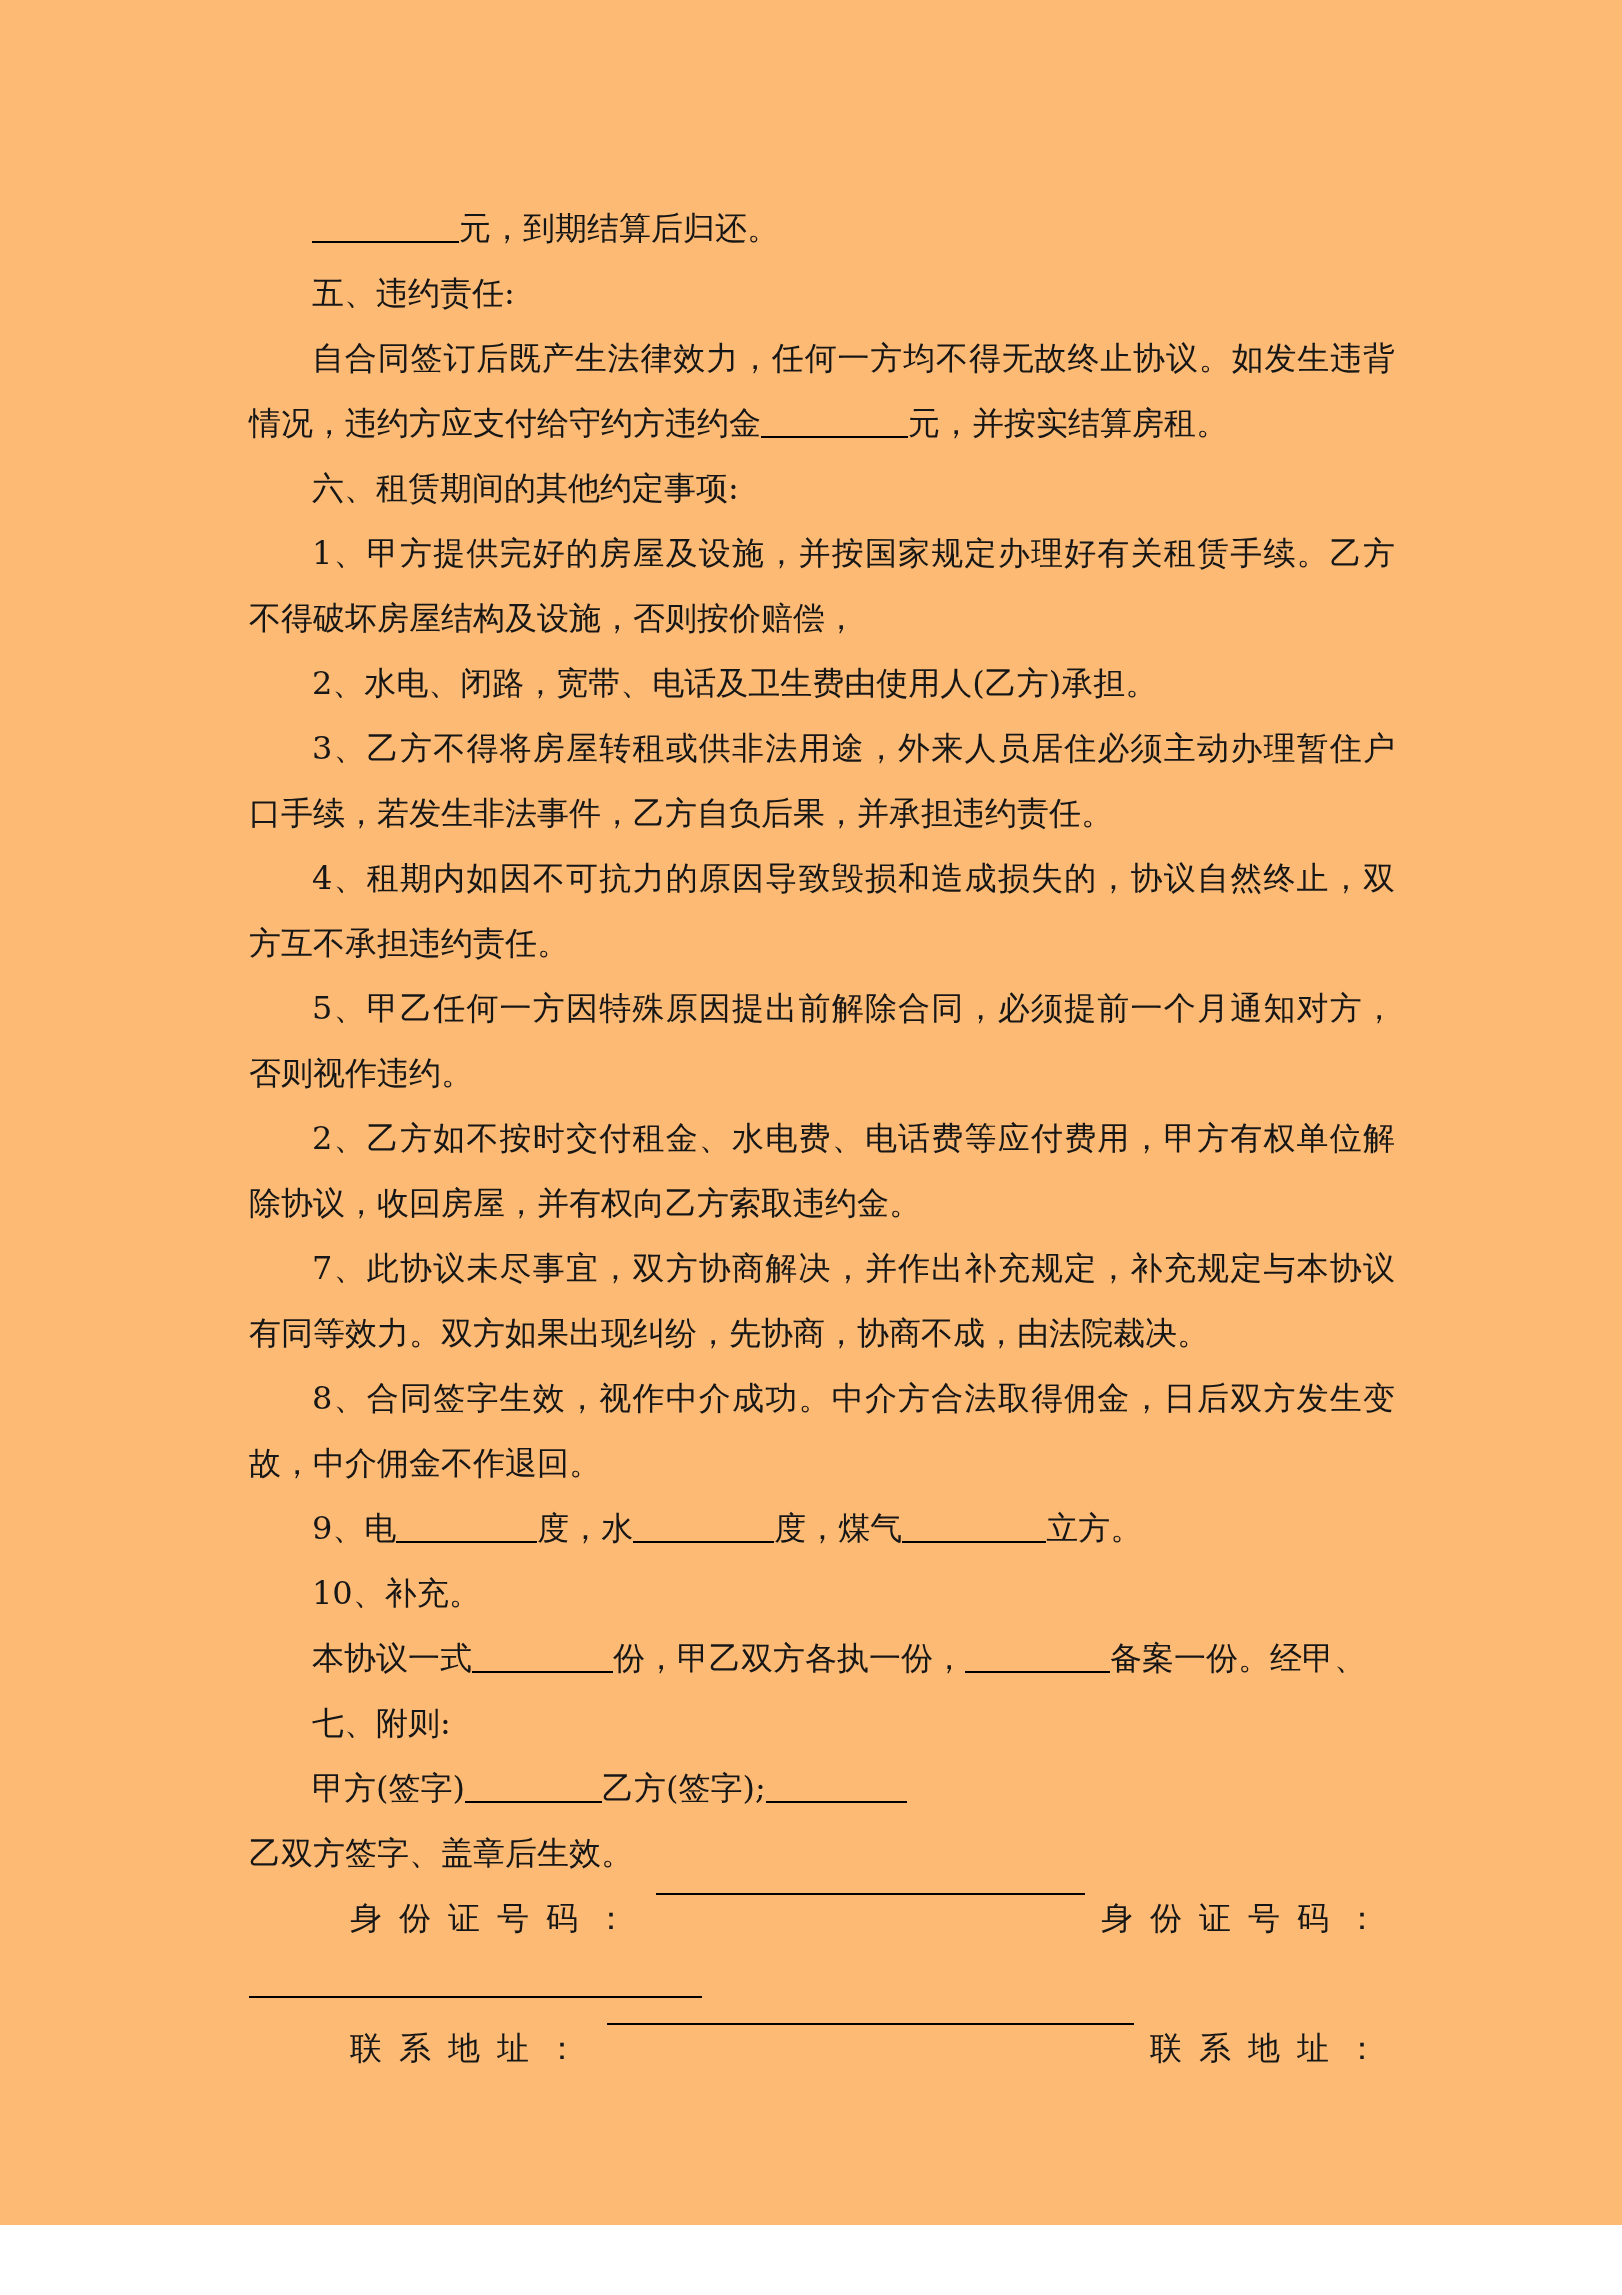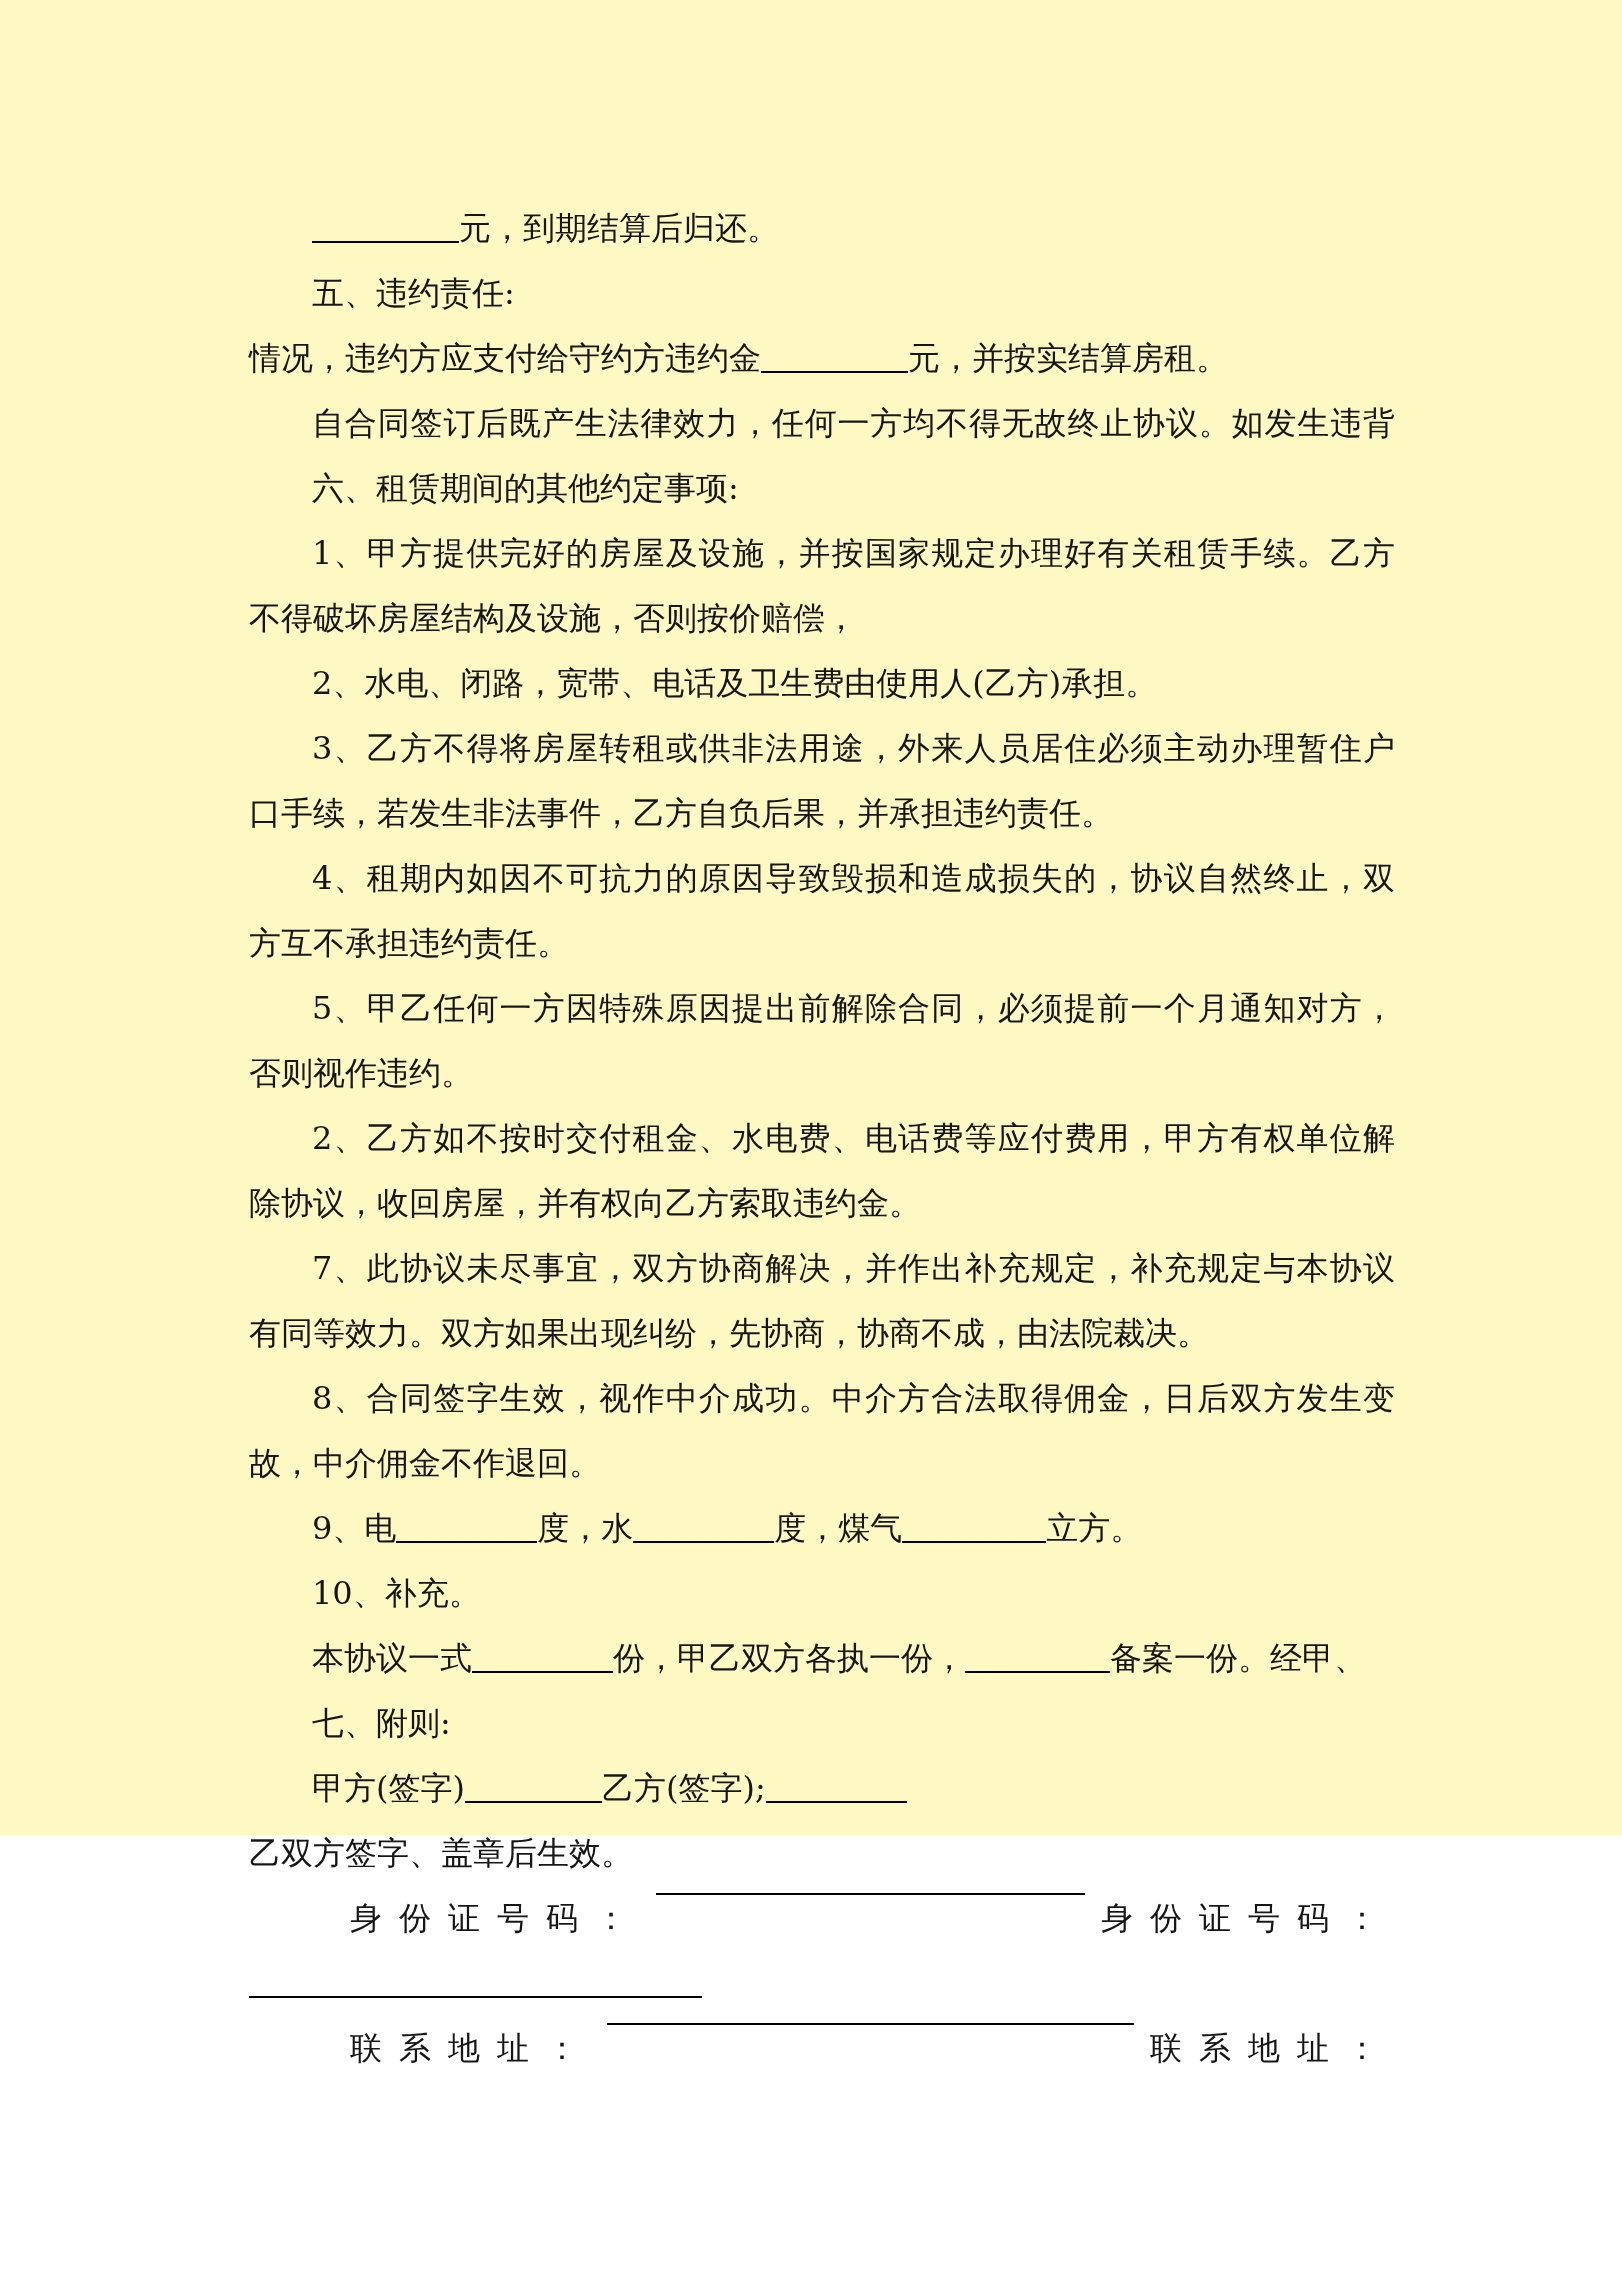--- a/index.html
+++ b/index.html
@@ -8,22 +8,22 @@
   }
   body {
     width: 1623px;
     height: 2295px;
     background: #ffffff;
     overflow: hidden;
   }
   .page {
     position: relative;
     width: 1623px;
-    height: 1835px;
-    background: #fef9c3;
+    height: 2225px;
+    background: #fdba74;
   }
   .doc-body {
     position: absolute;
     left: 249px;
     top: 196px;
     width: 1146px;
     font-family: "DejaVu Serif", "Liberation Serif", serif;
     font-size: 32px;
     color: #161616;
   }
@@ -65,22 +65,22 @@
     margin-right: 15.7px;
   }
 </style>
 </head>
 <body>
 
 <div class="page">
   <div class="doc-body" id="doc-body" style="color: rgb(22, 22, 22);">
       <div class="line first"><span class="blank" style="width: 147px; border-bottom-color: rgb(0, 0, 0);"></span><span class="seg">元，到期结算后归还。</span></div>
       <div class="line first"><span class="seg">五、违约责任:</span></div>
+      <div class="line first justify"><span class="seg">自合同签订后既产生法律效力，任何一方均不得无故终止协议。如发生违背</span></div>
       <div class="line"><span class="seg">情况，违约方应支付给守约方违约金</span><span class="blank" style="width: 147px; border-bottom-color: rgb(0, 0, 0);"></span><span class="seg">元，并按实结算房租。</span></div>
-      <div class="line first justify"><span class="seg">自合同签订后既产生法律效力，任何一方均不得无故终止协议。如发生违背</span></div>
       <div class="line first"><span class="seg">六、租赁期间的其他约定事项:</span></div>
       <div class="line first justify"><span class="seg">1、甲方提供完好的房屋及设施，并按国家规定办理好有关租赁手续。乙方</span></div>
       <div class="line"><span class="seg">不得破坏房屋结构及设施，否则按价赔偿，</span></div>
       <div class="line first"><span class="seg">2、水电、闭路，宽带、电话及卫生费由使用人(乙方)承担。</span></div>
       <div class="line first justify"><span class="seg">3、乙方不得将房屋转租或供非法用途，外来人员居住必须主动办理暂住户</span></div>
       <div class="line"><span class="seg">口手续，若发生非法事件，乙方自负后果，并承担违约责任。</span></div>
       <div class="line first justify"><span class="seg">4、租期内如因不可抗力的原因导致毁损和造成损失的，协议自然终止，双</span></div>
       <div class="line"><span class="seg">方互不承担违约责任。</span></div>
       <div class="line first justify"><span class="seg">5、甲乙任何一方因特殊原因提出前解除合同，必须提前一个月通知对方，</span></div>
       <div class="line"><span class="seg">否则视作违约。</span></div>

